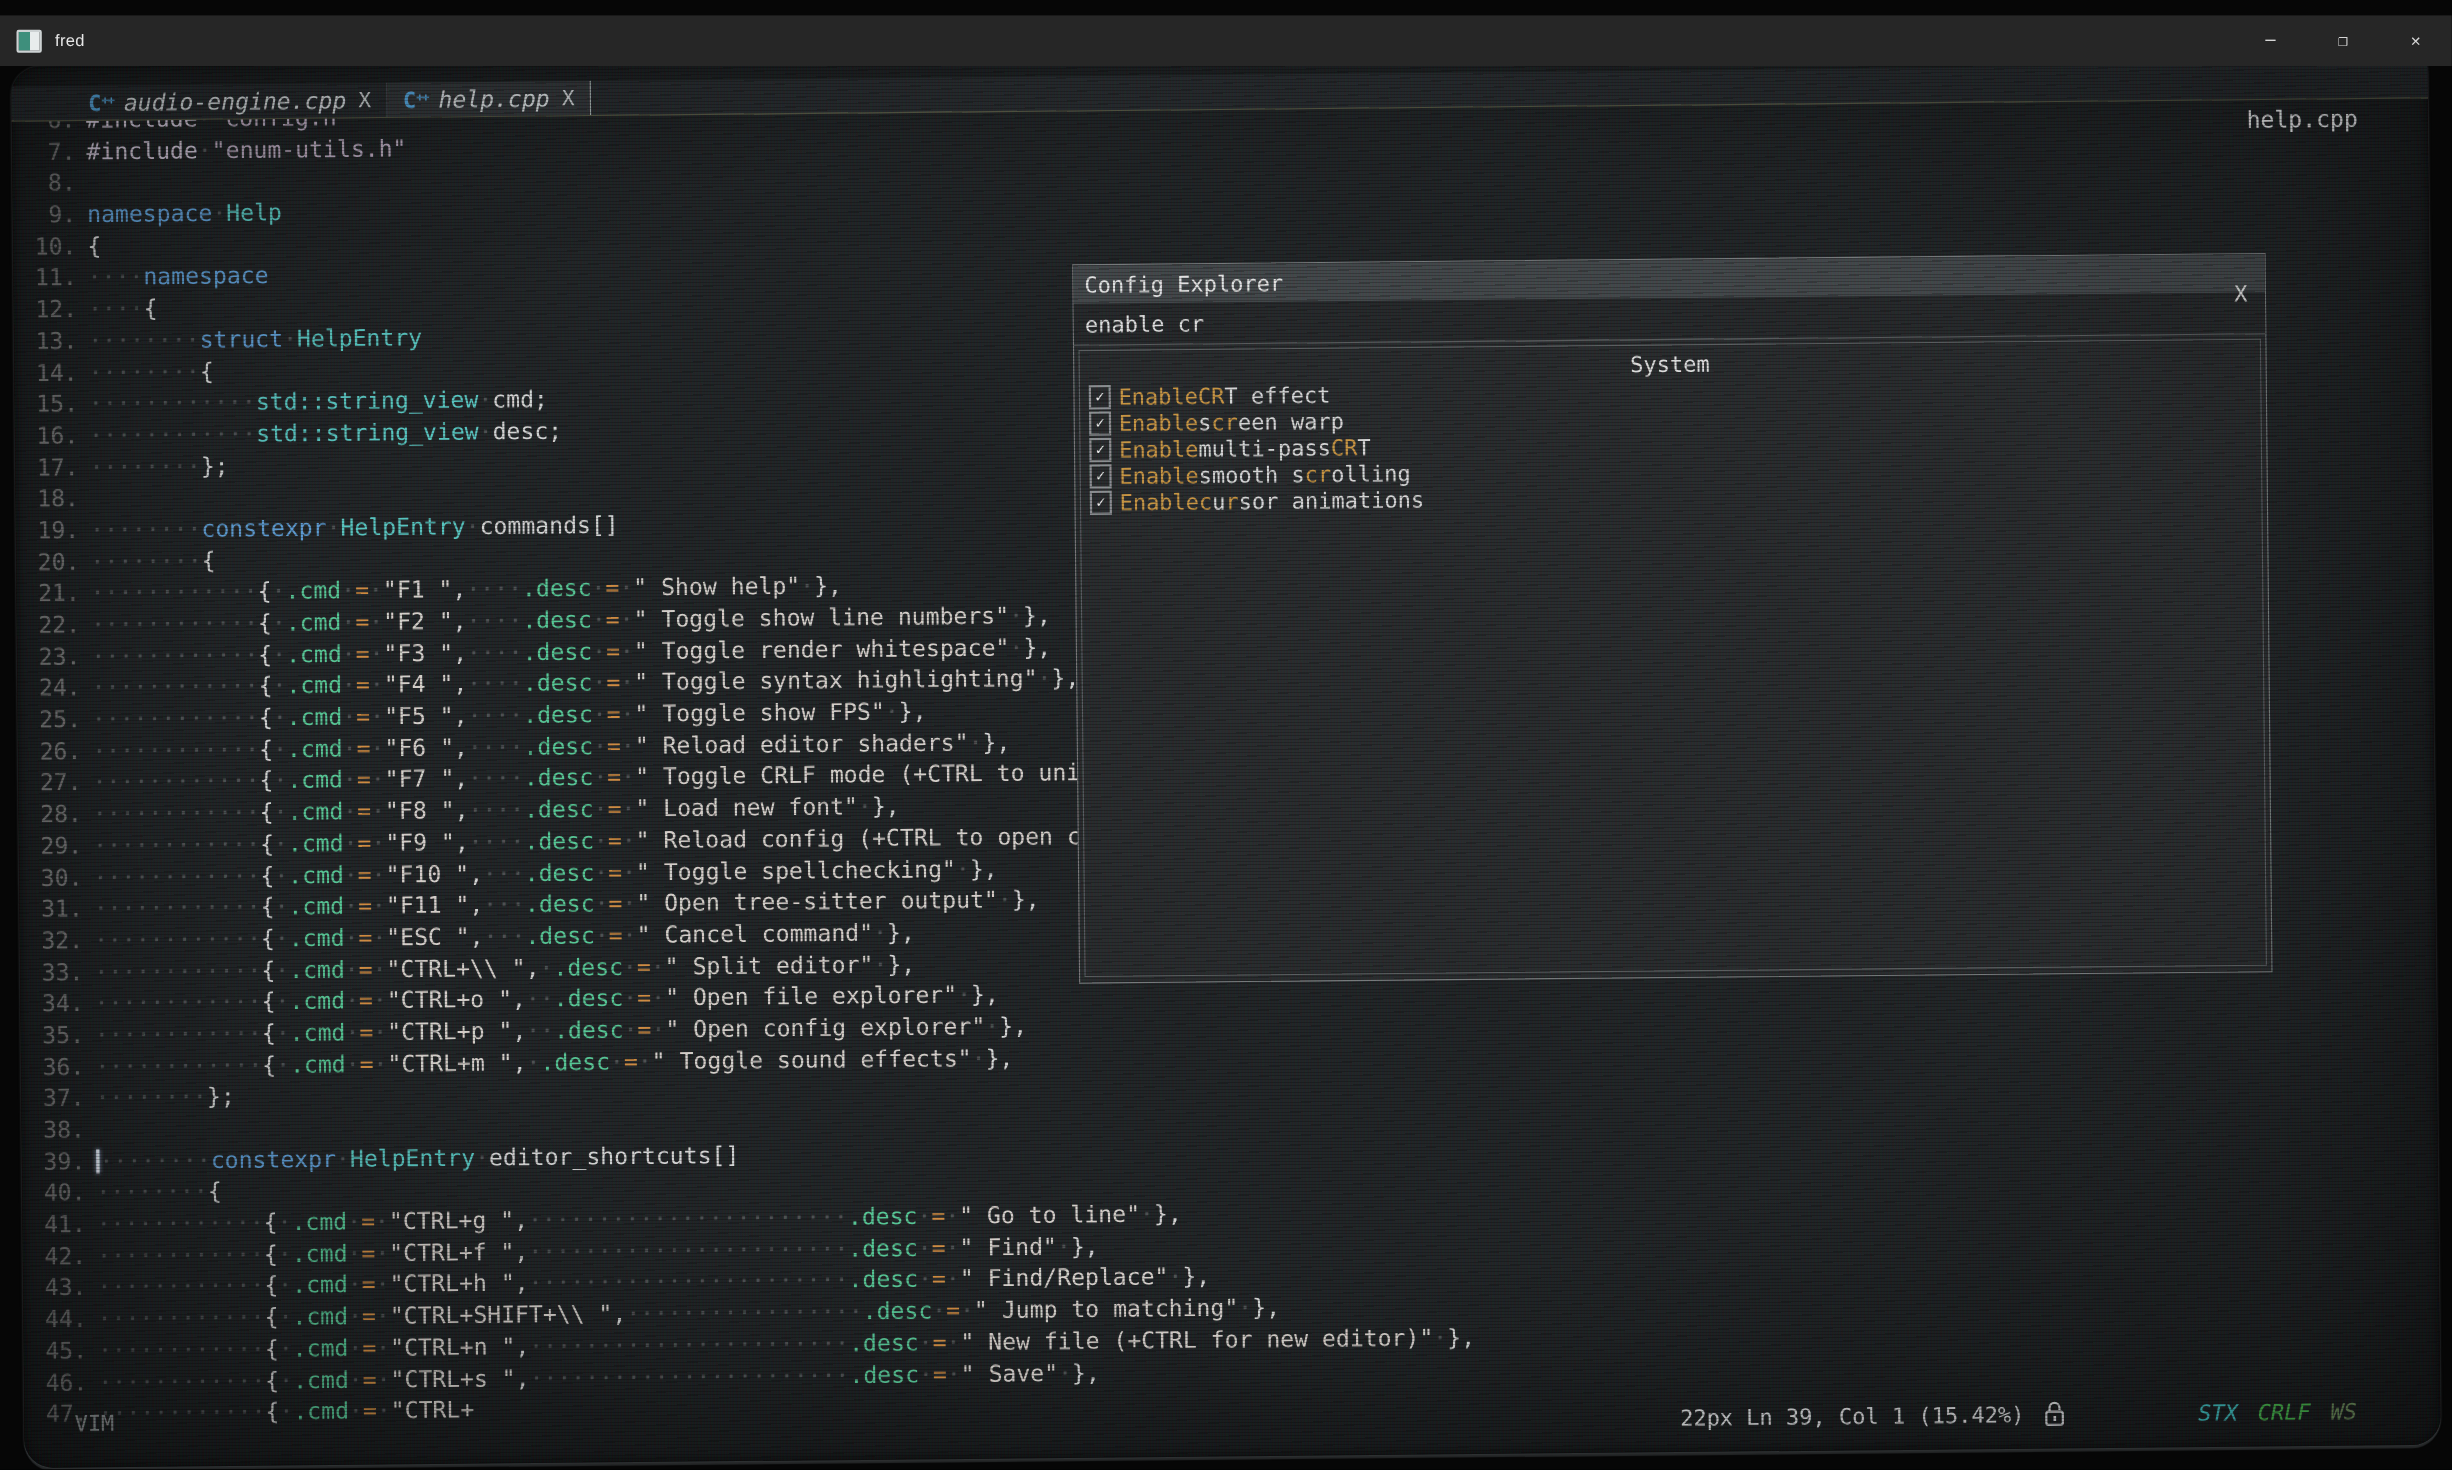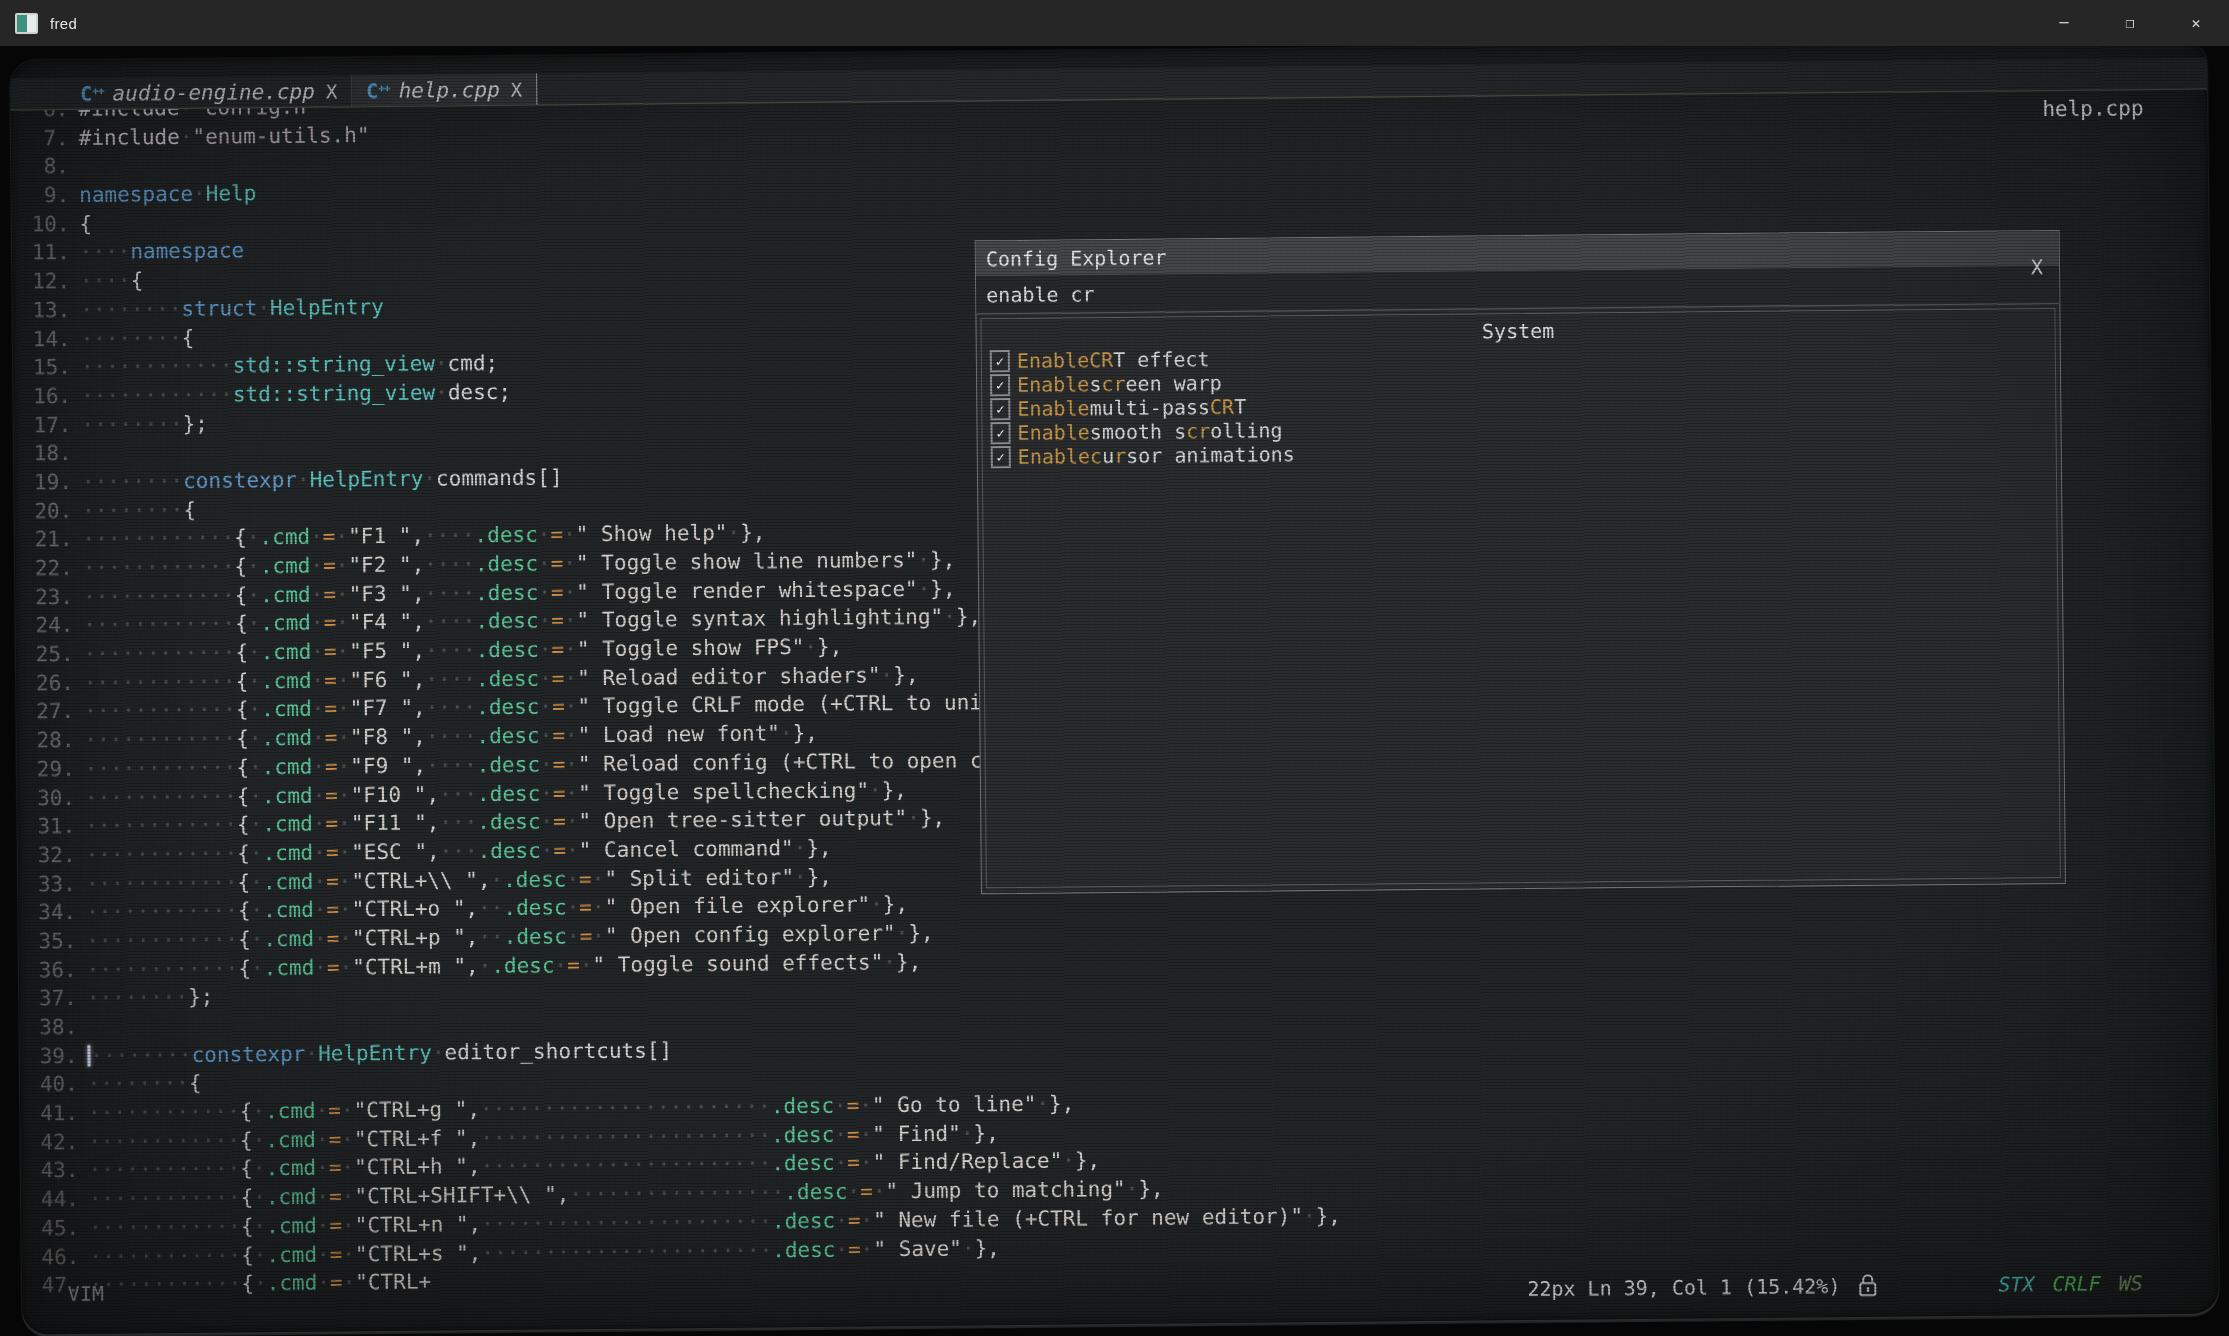--- a/index.html
+++ b/index.html
@@ -1,20 +1,20 @@
 <!DOCTYPE html>
 <html style="--c-k: #5d9dd5; --c-t: #56c5c0; --c-m: #55c795; --c-o: #cf8a3f; --c-s: #d5cfca; --c-p: #d4d4d4; --c-pre: #c9bfd0; --c-str2: #b3a4b8; --c-ln: #6b6b6b; --c-ws: #4b4e50; --c-hl: #c99440;"><head>
 <meta charset="utf-8">
 <style>
   html,body{margin:0;padding:0;background:#000;}
   #root{position:relative;width:2229px;height:1336px;background:#060606;overflow:hidden;
         font-family:"DejaVu Sans Mono",monospace;}
 
   
-  #osbar{position:absolute;left:0;top:0;width:100%;height:46px;background:#262626;
+  #osbar{position:absolute;left:0;top:14px;width:100%;height:46px;background:#262626;
          display:flex;align-items:center;z-index:100;font-family:"Liberation Sans",sans-serif;}
   #appicon{width:19px;height:17px;margin-left:15px;border:2px solid #cdd2d3;border-radius:2px;
            background:linear-gradient(90deg,#3e8f7c 0 55%,#e8ecec 55%);}
   #apptitle{color:#e6e6e6;font-size:15px;margin-left:12px;letter-spacing:.3px;}
   #winbtns{margin-left:auto;display:flex;height:100%;}
   .winbtn{width:66px;height:100%;display:flex;align-items:center;justify-content:center;
           color:#d6d6d6;font-size:15px;font-family:"DejaVu Sans Mono",monospace;}
 
   
   #screen{position:absolute;left:16px;top:50px;right:16px;bottom:12px;background:#1e2123;

